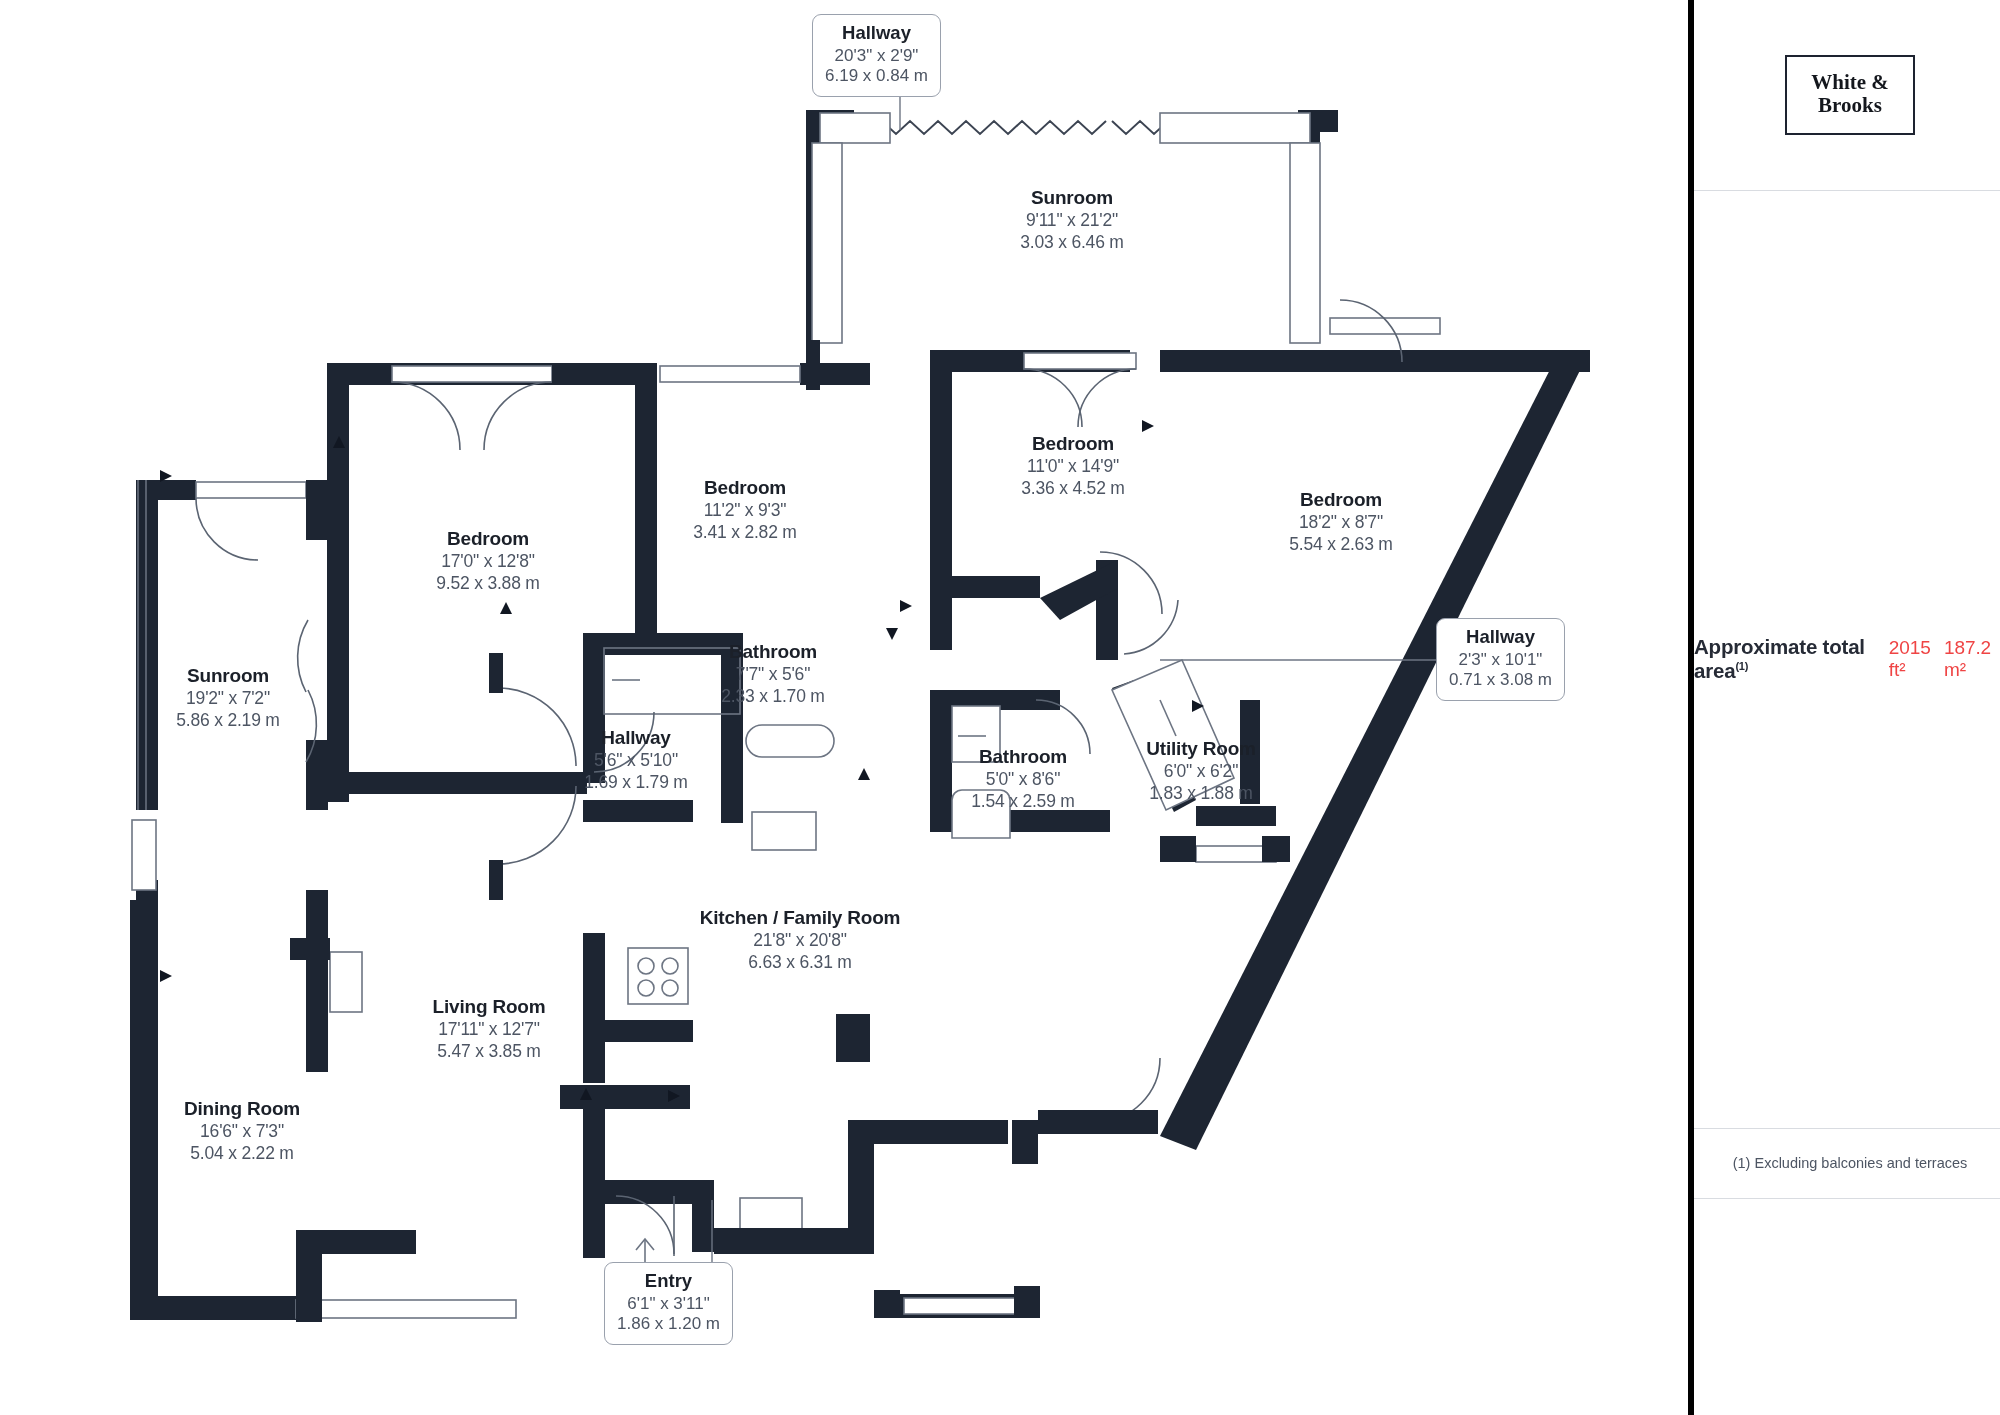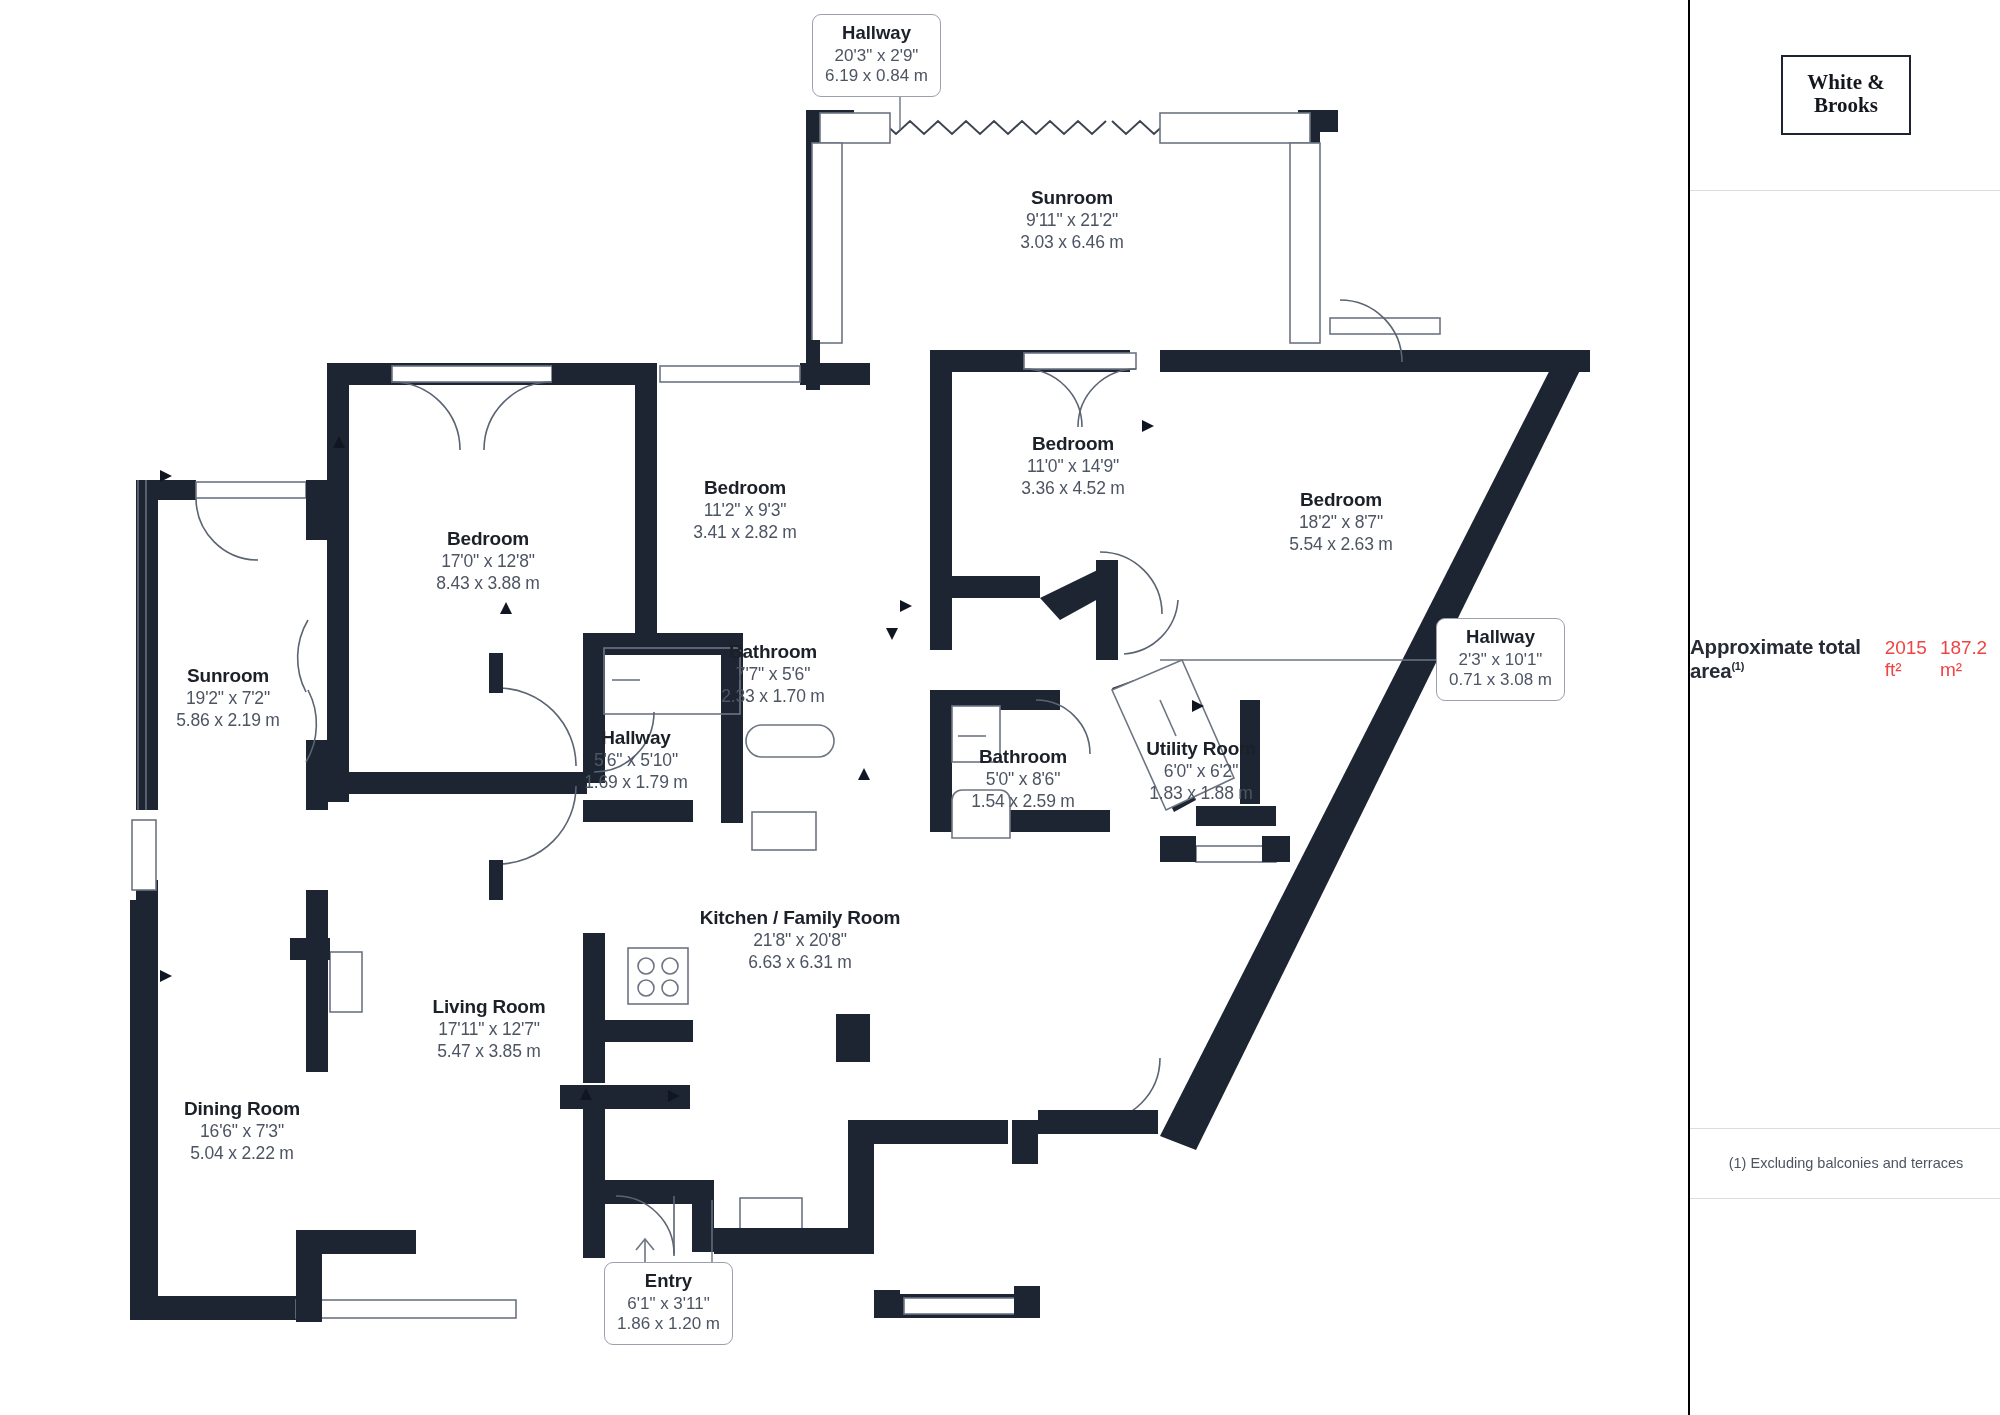--- a/index.html
+++ b/index.html
@@ -3,21 +3,21 @@
 <meta charset="utf-8">
 <style>
   html,body{margin:0;padding:0;background:#ffffff;}
   body{width:2000px;height:1415px;position:relative;overflow:hidden;
        font-family:"Liberation Sans","DejaVu Sans",sans-serif;}
 
   #stage{position:absolute;inset:0;}
 
   
   #panel{position:absolute;left:1688px;top:0;width:312px;height:1415px;
-         border-left:2px solid #000000;box-sizing:border-box;background:#fff;}
+         border-left:6px solid #000000;box-sizing:border-box;background:#fff;}
   .pdiv{position:absolute;left:0;width:312px;height:1px;background:#d9dce1;}
   #logo-cell{position:absolute;left:0;top:0;width:312px;height:190px;
              display:flex;align-items:center;justify-content:center;}
   #logo-box{border:2px solid #1d2330;padding:14px 18px 16px;min-width:90px;
             text-align:center;font-family:"Liberation Serif","DejaVu Serif",serif;
             font-weight:700;font-size:21px;line-height:1.08;color:#14171d;}
   #area-cell{position:absolute;left:0;top:190px;width:312px;height:938px;
              display:flex;align-items:center;
              justify-content:center;gap:2px;}
   #area-title{font-size:20.5px;font-weight:700;color:#262b36;letter-spacing:-.2px;}
@@ -280,21 +280,21 @@
 
   <div class="rlabel" style="left:640px;top:476px;width:210px;">
     <span class="rn">Bedroom</span>
     <span class="rd">11'2" x 9'3"</span>
     <span class="rd">3.41 x 2.82 m</span>
   </div>
 
   <div class="rlabel" style="left:383px;top:527px;width:210px;">
     <span class="rn">Bedroom</span>
     <span class="rd">17'0" x 12'8"</span>
-    <span class="rd">8.43 x 3.88 m</span>
+    <span class="rd">9.52 x 3.88 m</span>
   </div>
 
   <div class="rlabel" style="left:123px;top:664px;width:210px;">
     <span class="rn">Sunroom</span>
     <span class="rd">19'2" x 7'2"</span>
     <span class="rd">5.86 x 2.19 m</span>
   </div>
 
   <div class="rlabel" style="left:668px;top:640px;width:210px;">
     <span class="rn">Bathroom</span>

